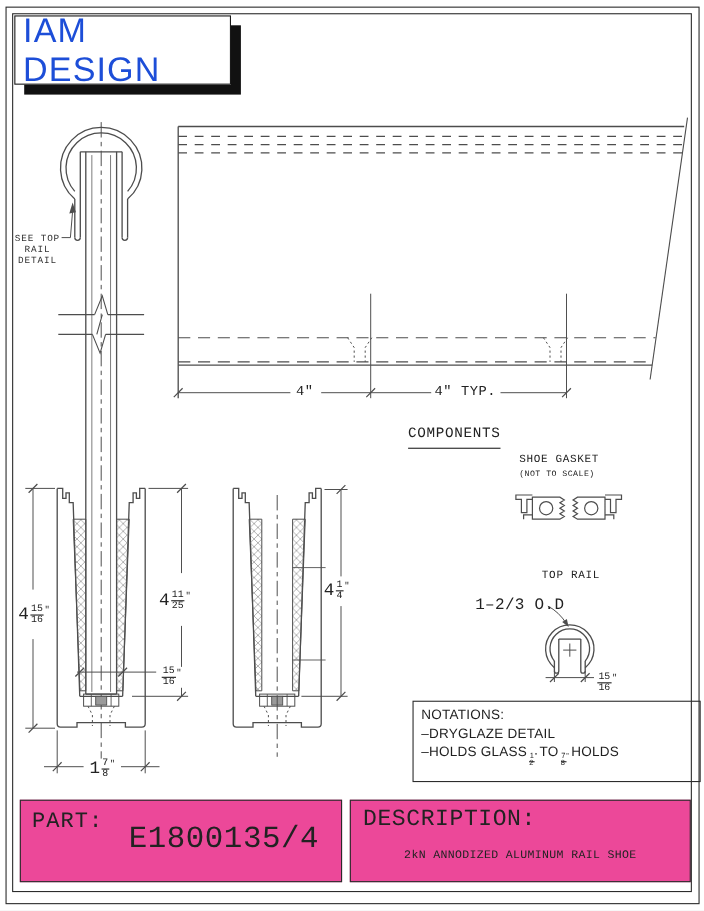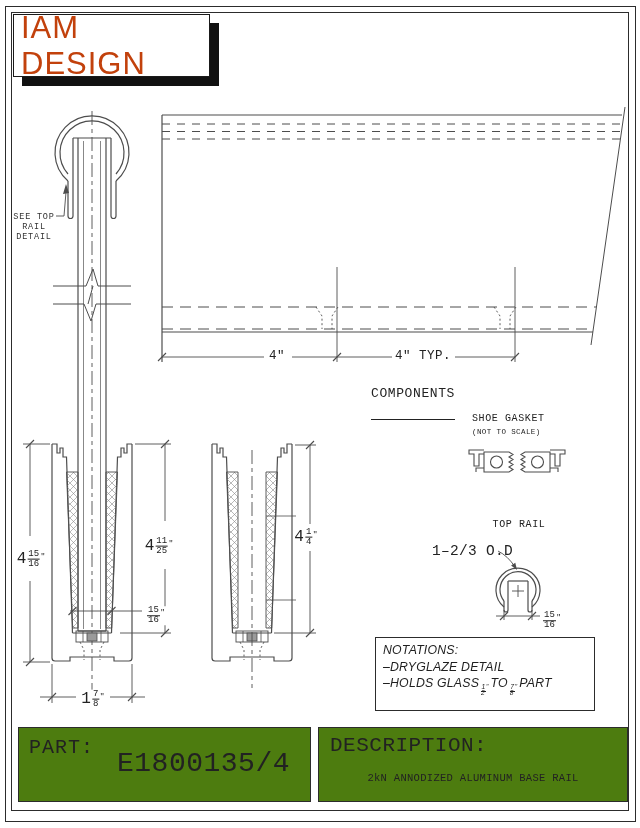--- a/index.html
+++ b/index.html
@@ -2,49 +2,49 @@
 <html><head>
 <meta charset="utf-8">
 <style>
   html,body{margin:0;padding:0;background:#e9e9e9;}
   .page{position:relative;width:640px;height:828px;background:#fff;overflow:hidden;
         font-family:"Liberation Sans",sans-serif;color:#1f1f1f;}
   .border-outer{position:absolute;left:5px;top:6px;width:629px;height:814px;border:1.4px solid #2c2c2c;}
   .border-inner{position:absolute;left:11px;top:12px;width:616px;height:797px;border:1.3px solid #2c2c2c;}
   .logo-box{position:absolute;left:13px;top:14px;width:195px;height:61px;background:#fff;
             border:1.6px solid #1a1a1a;box-shadow:9px 9px 0 #111;display:flex;align-items:center;}
-  .logo-box h1{margin:0 0 0 7px;font-size:31px;font-weight:normal;letter-spacing:1px;color:#c2410c;}
+  .logo-box h1{margin:0 0 0 7px;font-size:31px;font-weight:normal;letter-spacing:1px;color:#1d4ed8;}
   svg.draw{position:absolute;left:0;top:0;}
   .t{position:absolute;white-space:nowrap;color:#222;font-family:Liberation Mono, monospace;}
   .ctr{transform:translate(-50%,-50%);}
   .vctr{transform:translate(0,-50%);}
   .wbg{background:#fff;padding:0 2px;}
   .small-label{font-size:8.5px;letter-spacing:0.8px;color:#333;text-align:center;line-height:10px;}
   .dim{font-size:12.5px;letter-spacing:0.5px;}
-  .heading{font-size:13px;letter-spacing:0.6px;border-bottom:1.3px solid #222;padding-bottom:18px;}
+  .heading{font-size:13px;letter-spacing:0.6px;border-bottom:1.3px solid #222;padding-bottom:6px;}
   .sub{font-size:10px;letter-spacing:0.6px;}
   .tiny{font-size:7.5px;letter-spacing:0.4px;}
   .odlbl{font-size:14.5px;letter-spacing:0.3px;}
   
   .frac{display:inline-flex;align-items:center;background:#fff;padding:0 1px;}
   .frac .w{font-size:16px;line-height:15px;margin-right:1px;}
   .frac .st{display:inline-flex;flex-direction:column;align-items:flex-start;line-height:8.5px;}
   .frac .nr{display:inline-flex;align-items:flex-end;}
   .frac .n{font-size:9px;border-bottom:1px solid #222;padding:0 1px 0.5px 1px;}
   .frac .u{font-size:8px;margin-left:0.5px;}
   .frac .d{font-size:9px;padding:0 1px;}
   
   .frs{display:inline-flex;align-items:center;vertical-align:-2px;margin:0 2px;}
   .frs .st{display:inline-flex;flex-direction:column;align-items:flex-start;line-height:6.2px;}
   .frs .n{font-size:6.8px;border-bottom:0.8px solid #222;padding:0 0.5px 0.5px 0.5px;}
   .frs .u{font-size:6.5px;}
   .frs .d{font-size:6.8px;}
-  .notations{position:absolute;left:375px;top:637px;width:220px;height:74px;border:1.4px solid #2c2c2c;
-             font-size:12.3px;letter-spacing:0.2px;line-height:16.5px;padding:4px 0 0 7px;box-sizing:border-box;font-style:italic;}
-  .tb-box{position:absolute;border:1.4px solid #2c2c2c;background:#4d7c0f;}
+  .notations{position:absolute;left:375px;top:637px;width:262px;height:74px;border:1.4px solid #2c2c2c;
+             font-size:12.3px;letter-spacing:0.2px;line-height:16.5px;padding:4px 0 0 7px;box-sizing:border-box;}
+  .tb-box{position:absolute;border:1.4px solid #2c2c2c;background:#ec4899;}
   .part-label{font-size:20px;letter-spacing:1px;}
   .part-value{font-size:28px;letter-spacing:0.5px;}
   .desc-label{font-size:21px;letter-spacing:0.5px;}
   .desc-value{font-size:10.5px;letter-spacing:0.3px;}
 </style>
 </head>
 <body>
 
 <div class="page">
   <div class="border-outer"></div>
@@ -255,24 +255,24 @@
     <div><span>–HOLDS GLASS</span><span class="frs">
           <span class="st">
             <span class="nr"><span class="n">1</span><span class="u">"</span></span>
             <span class="d">2</span>
           </span>
         </span><span>TO</span><span class="frs">
           <span class="st">
             <span class="nr"><span class="n">7</span><span class="u">"</span></span>
             <span class="d">8</span>
           </span>
-        </span><span>PART</span></div>
+        </span><span>HOLDS</span></div>
   </div>
 
   <div class="tb-box" style="left:18px;top:727px;width:291px;height:73px;">
     <div class="t part-label" style="left:10px;top:8px;">PART:</div>
     <div class="t part-value" style="left:98px;top:20px;">E1800135/4</div>
   </div>
   <div class="tb-box" style="left:318px;top:727px;width:308px;height:73px;">
     <div class="t desc-label" style="left:11px;top:6px;">DESCRIPTION:</div>
-    <div class="t desc-value" style="left:50%;top:44px;transform:translateX(-50%);">2kN ANNODIZED ALUMINUM BASE RAIL</div>
+    <div class="t desc-value" style="left:50%;top:44px;transform:translateX(-50%);">2kN ANNODIZED ALUMINUM RAIL SHOE</div>
   </div>
 </div>
 
 </body></html>

